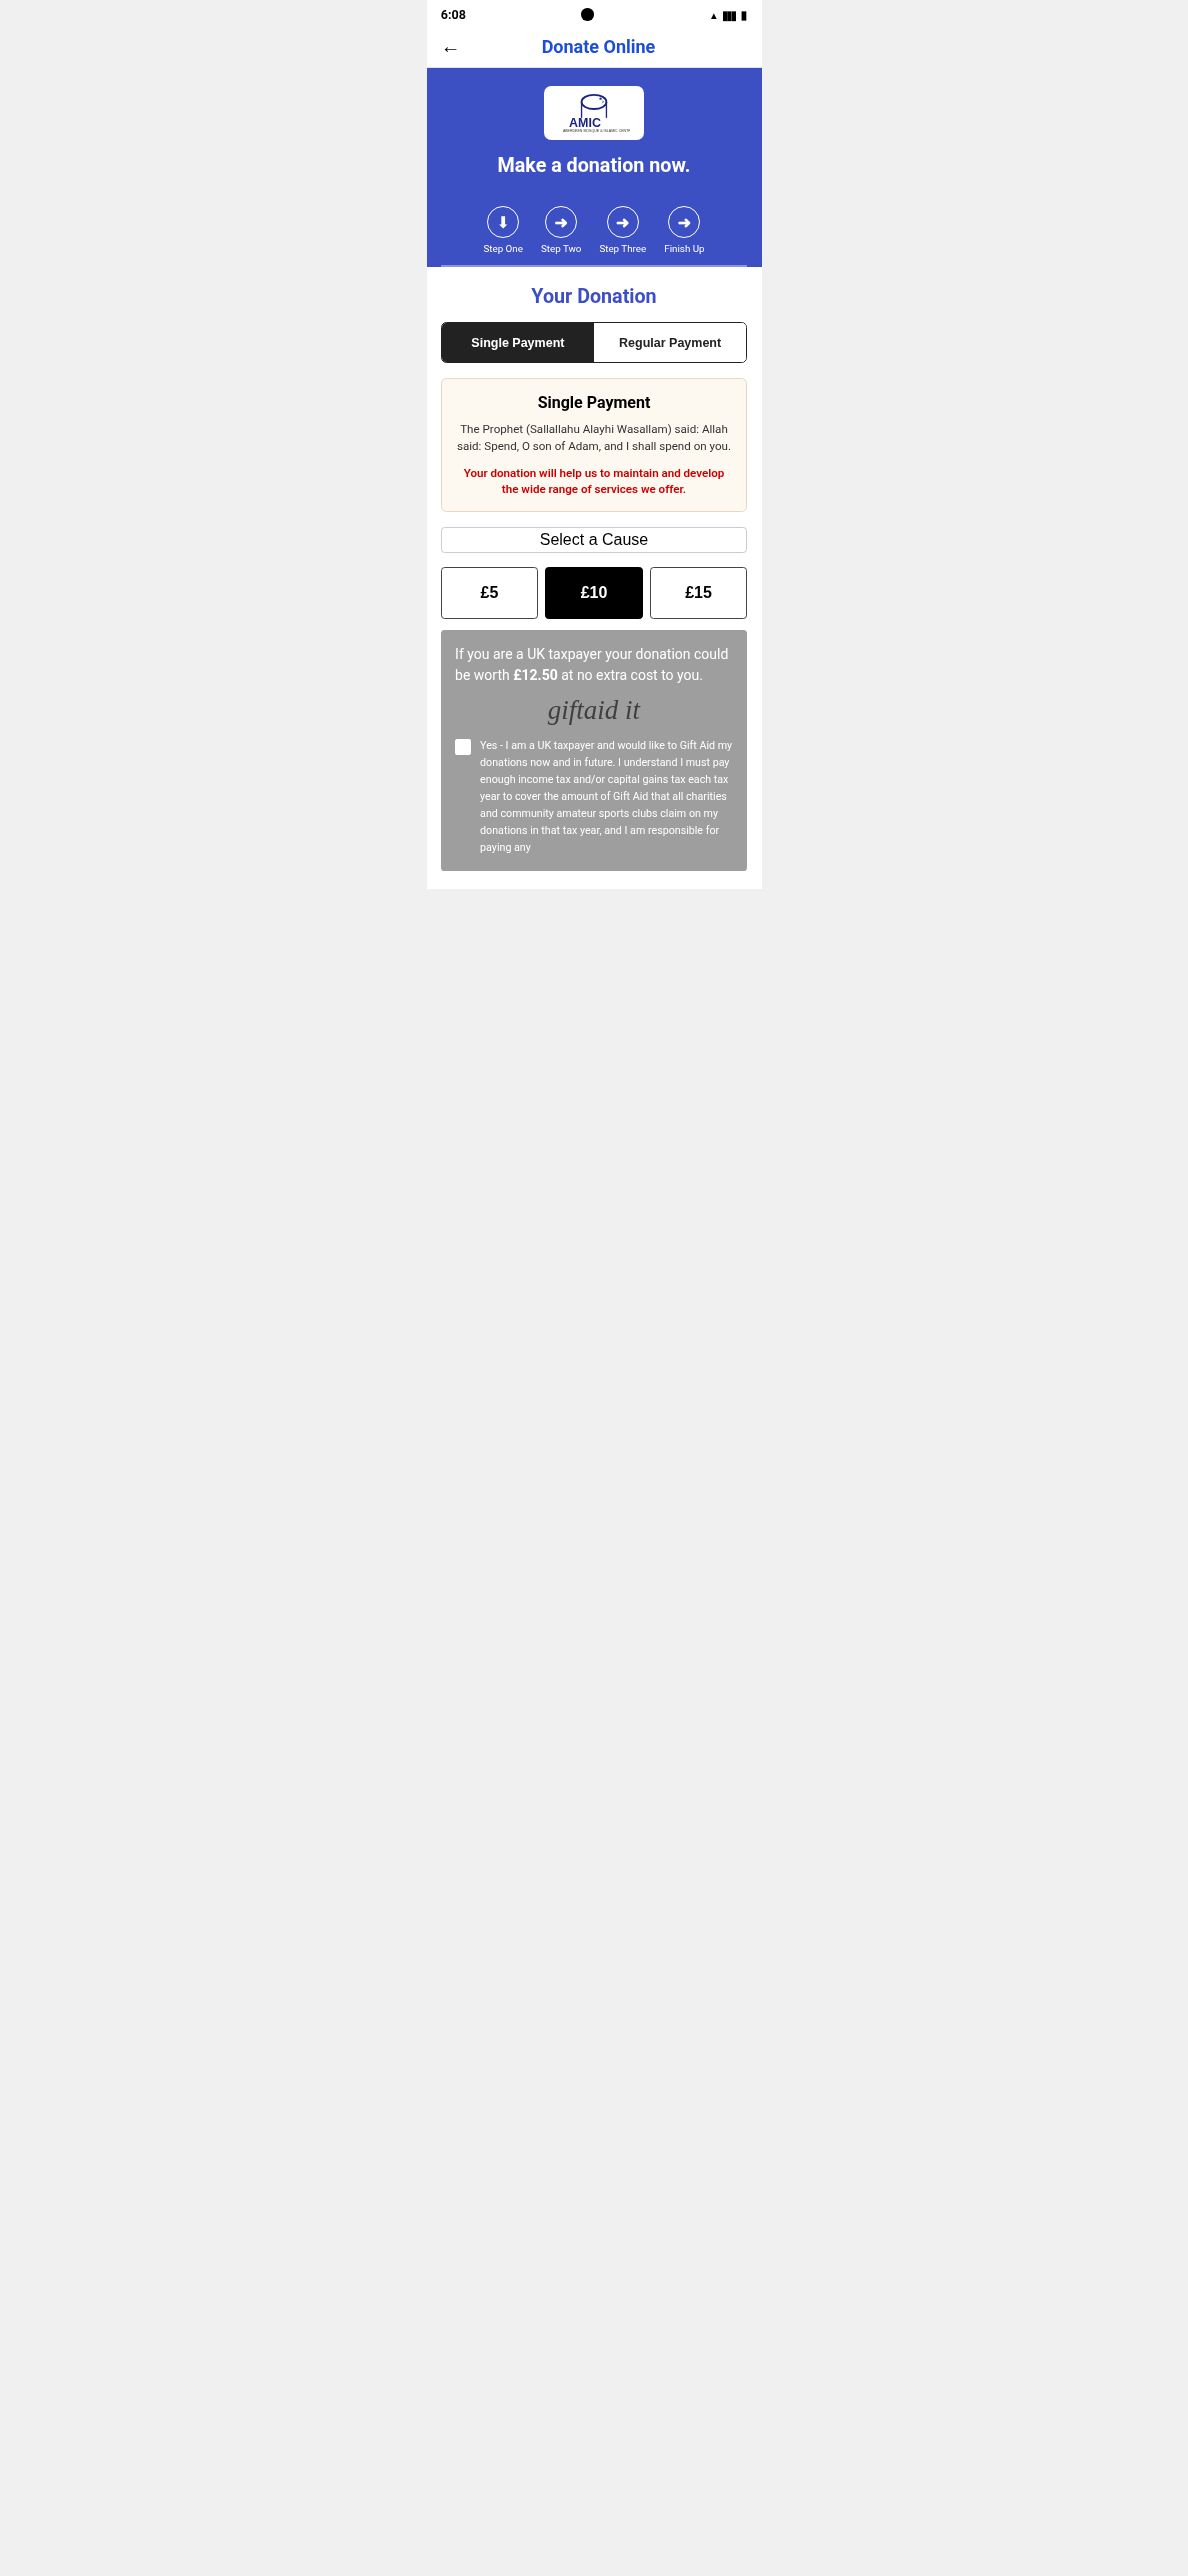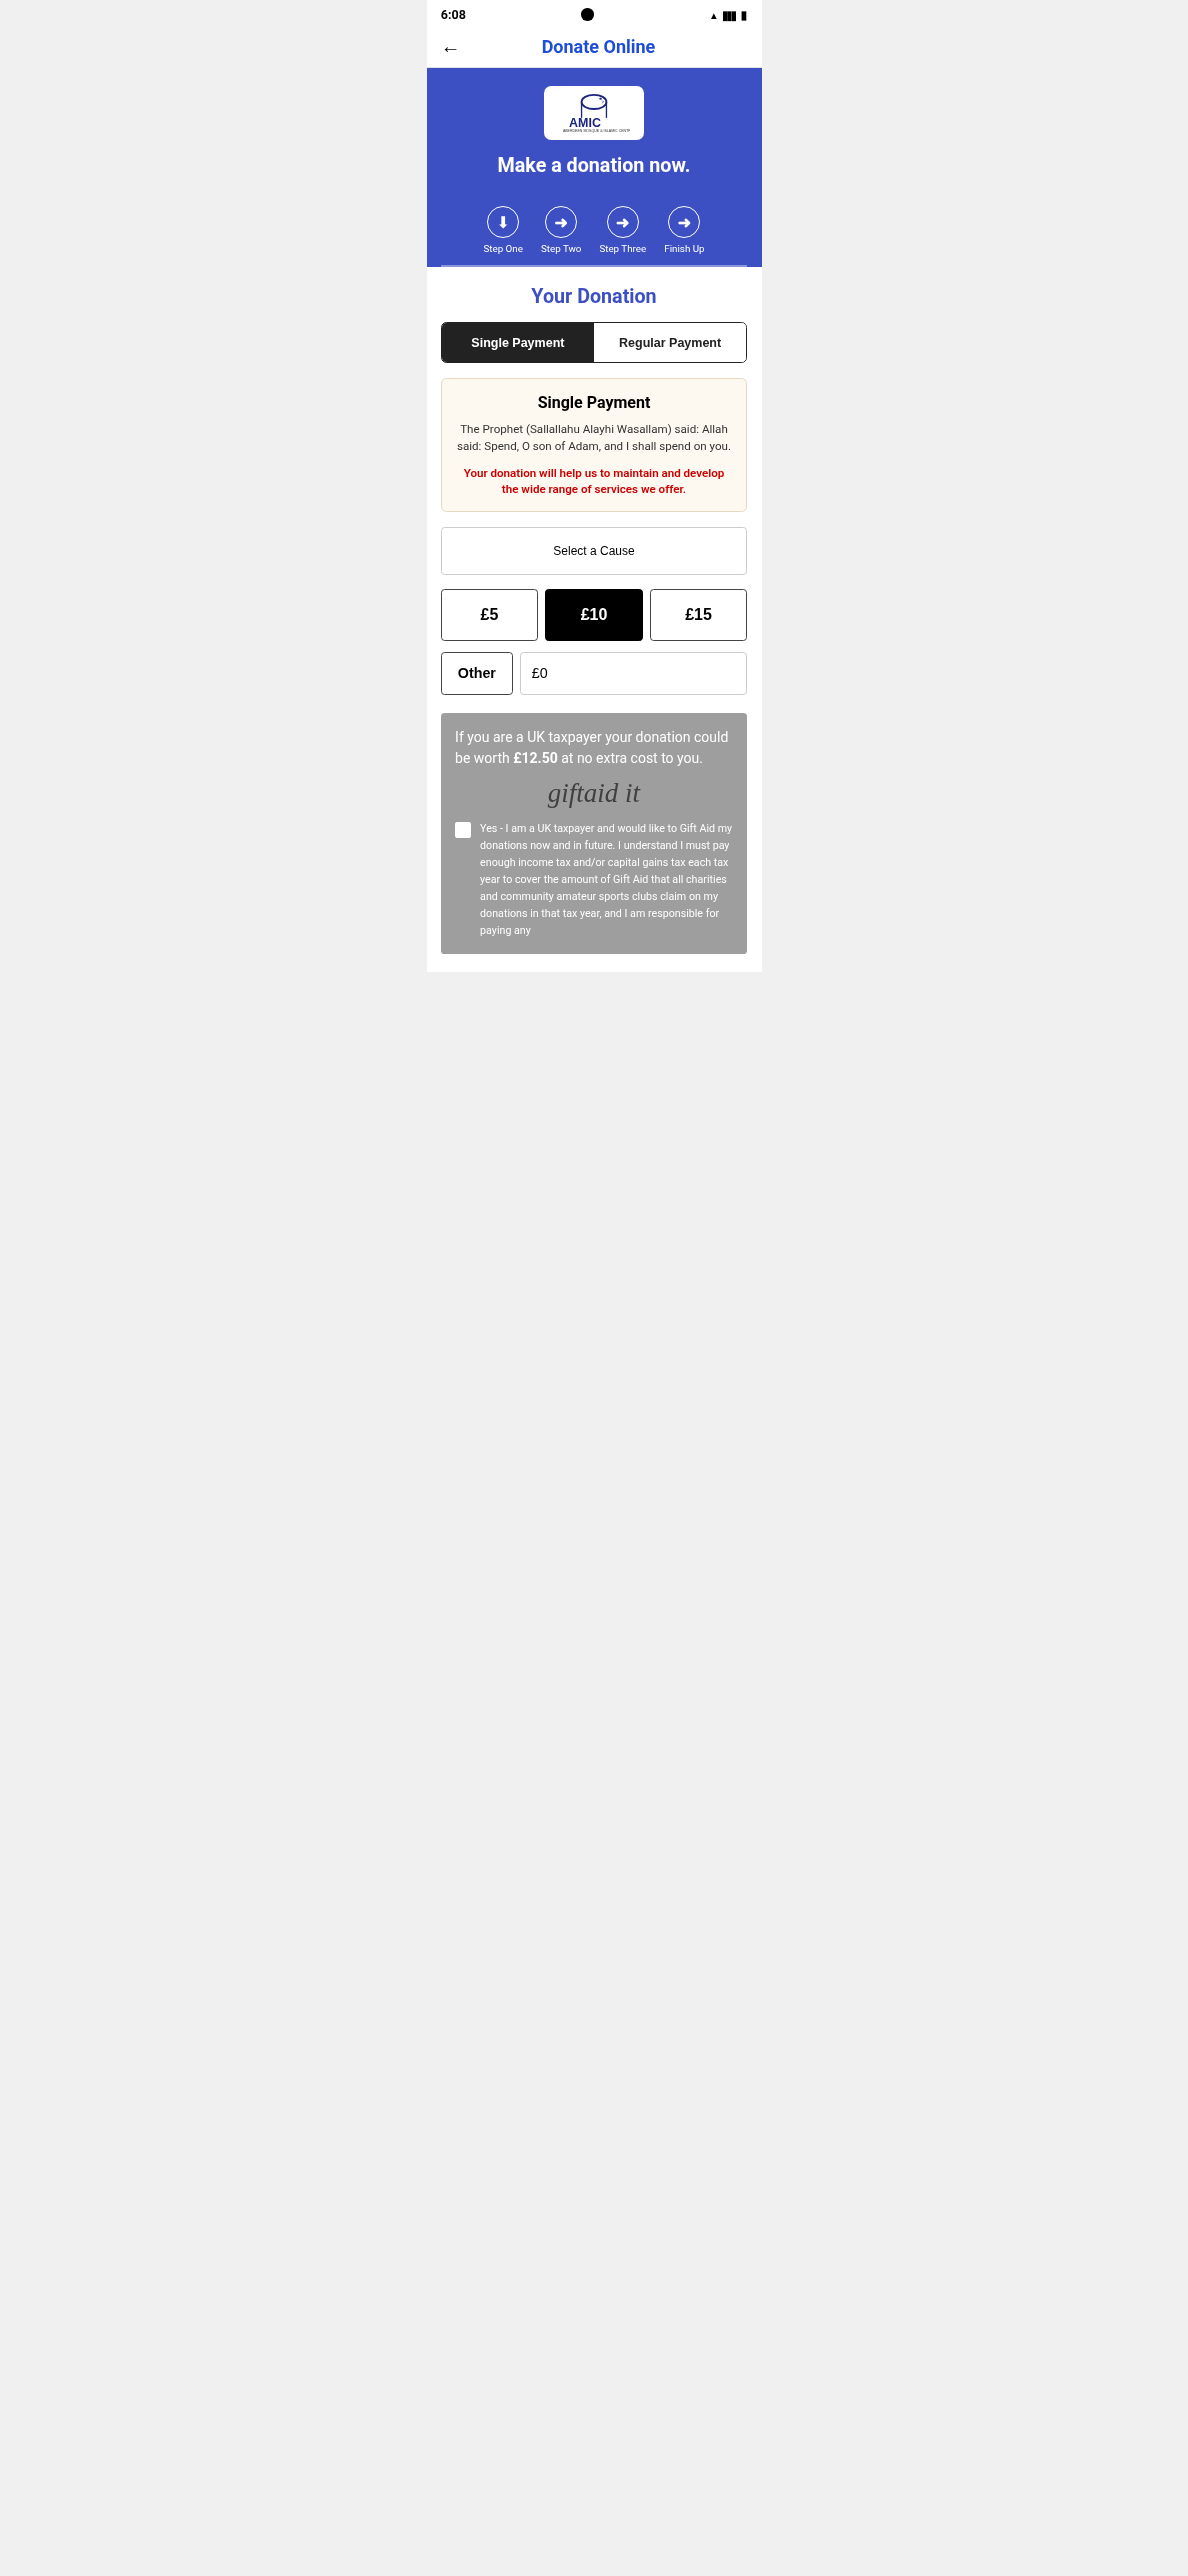--- a/index.html
+++ b/index.html
@@ -226,22 +226,22 @@
     .payment-info-message {
       font-size: 11.6px;
       color: #cc0000;
       font-weight: 600;
       line-height: 1.4;
     }
 
     
     .select-cause-btn {
       width: 100%;
-      padding: 16px;
-      font-size: 12px;
+      padding: 3px;
+      font-size: 16px;
       font-weight: 500;
       color: #000;
       background: #fff;
       border: 1.3px solid #ccc;
       border-radius: 3.6px;
       text-align: center;
       cursor: pointer;
       margin-bottom: 14.3px;
     }
 
@@ -454,24 +454,20 @@
       <button class="select-cause-btn">Select a Cause</button>
 
       
       <div class="amount-row">
         <button class="amount-btn">£5</button>
         <button class="amount-btn selected">£10</button>
         <button class="amount-btn">£15</button>
       </div>
 
       
-      <div class="other-row">
-        <button class="other-label-btn">Other</button>
-        <input class="other-input" type="text" value="£0" style="">
-      </div>
 
       
       <div class="gift-aid-section">
         <div class="gift-aid-intro">
           <span>If you are a UK taxpayer your donation could be worth </span><strong>£12.50</strong><span> at no extra cost to you.</span>
         </div>
         <div class="gift-aid-logo">giftaid it</div>
         <div class="gift-aid-checkbox-row">
           <div class="gift-aid-checkbox"></div>
           <span class="gift-aid-text">Yes - I am a UK taxpayer and would like to Gift Aid my donations now and in future. I understand I must pay enough income tax and/or capital gains tax each tax year to cover the amount of Gift Aid that all charities and community amateur sports clubs claim on my donations in that tax year, and I am responsible for paying any</span>

